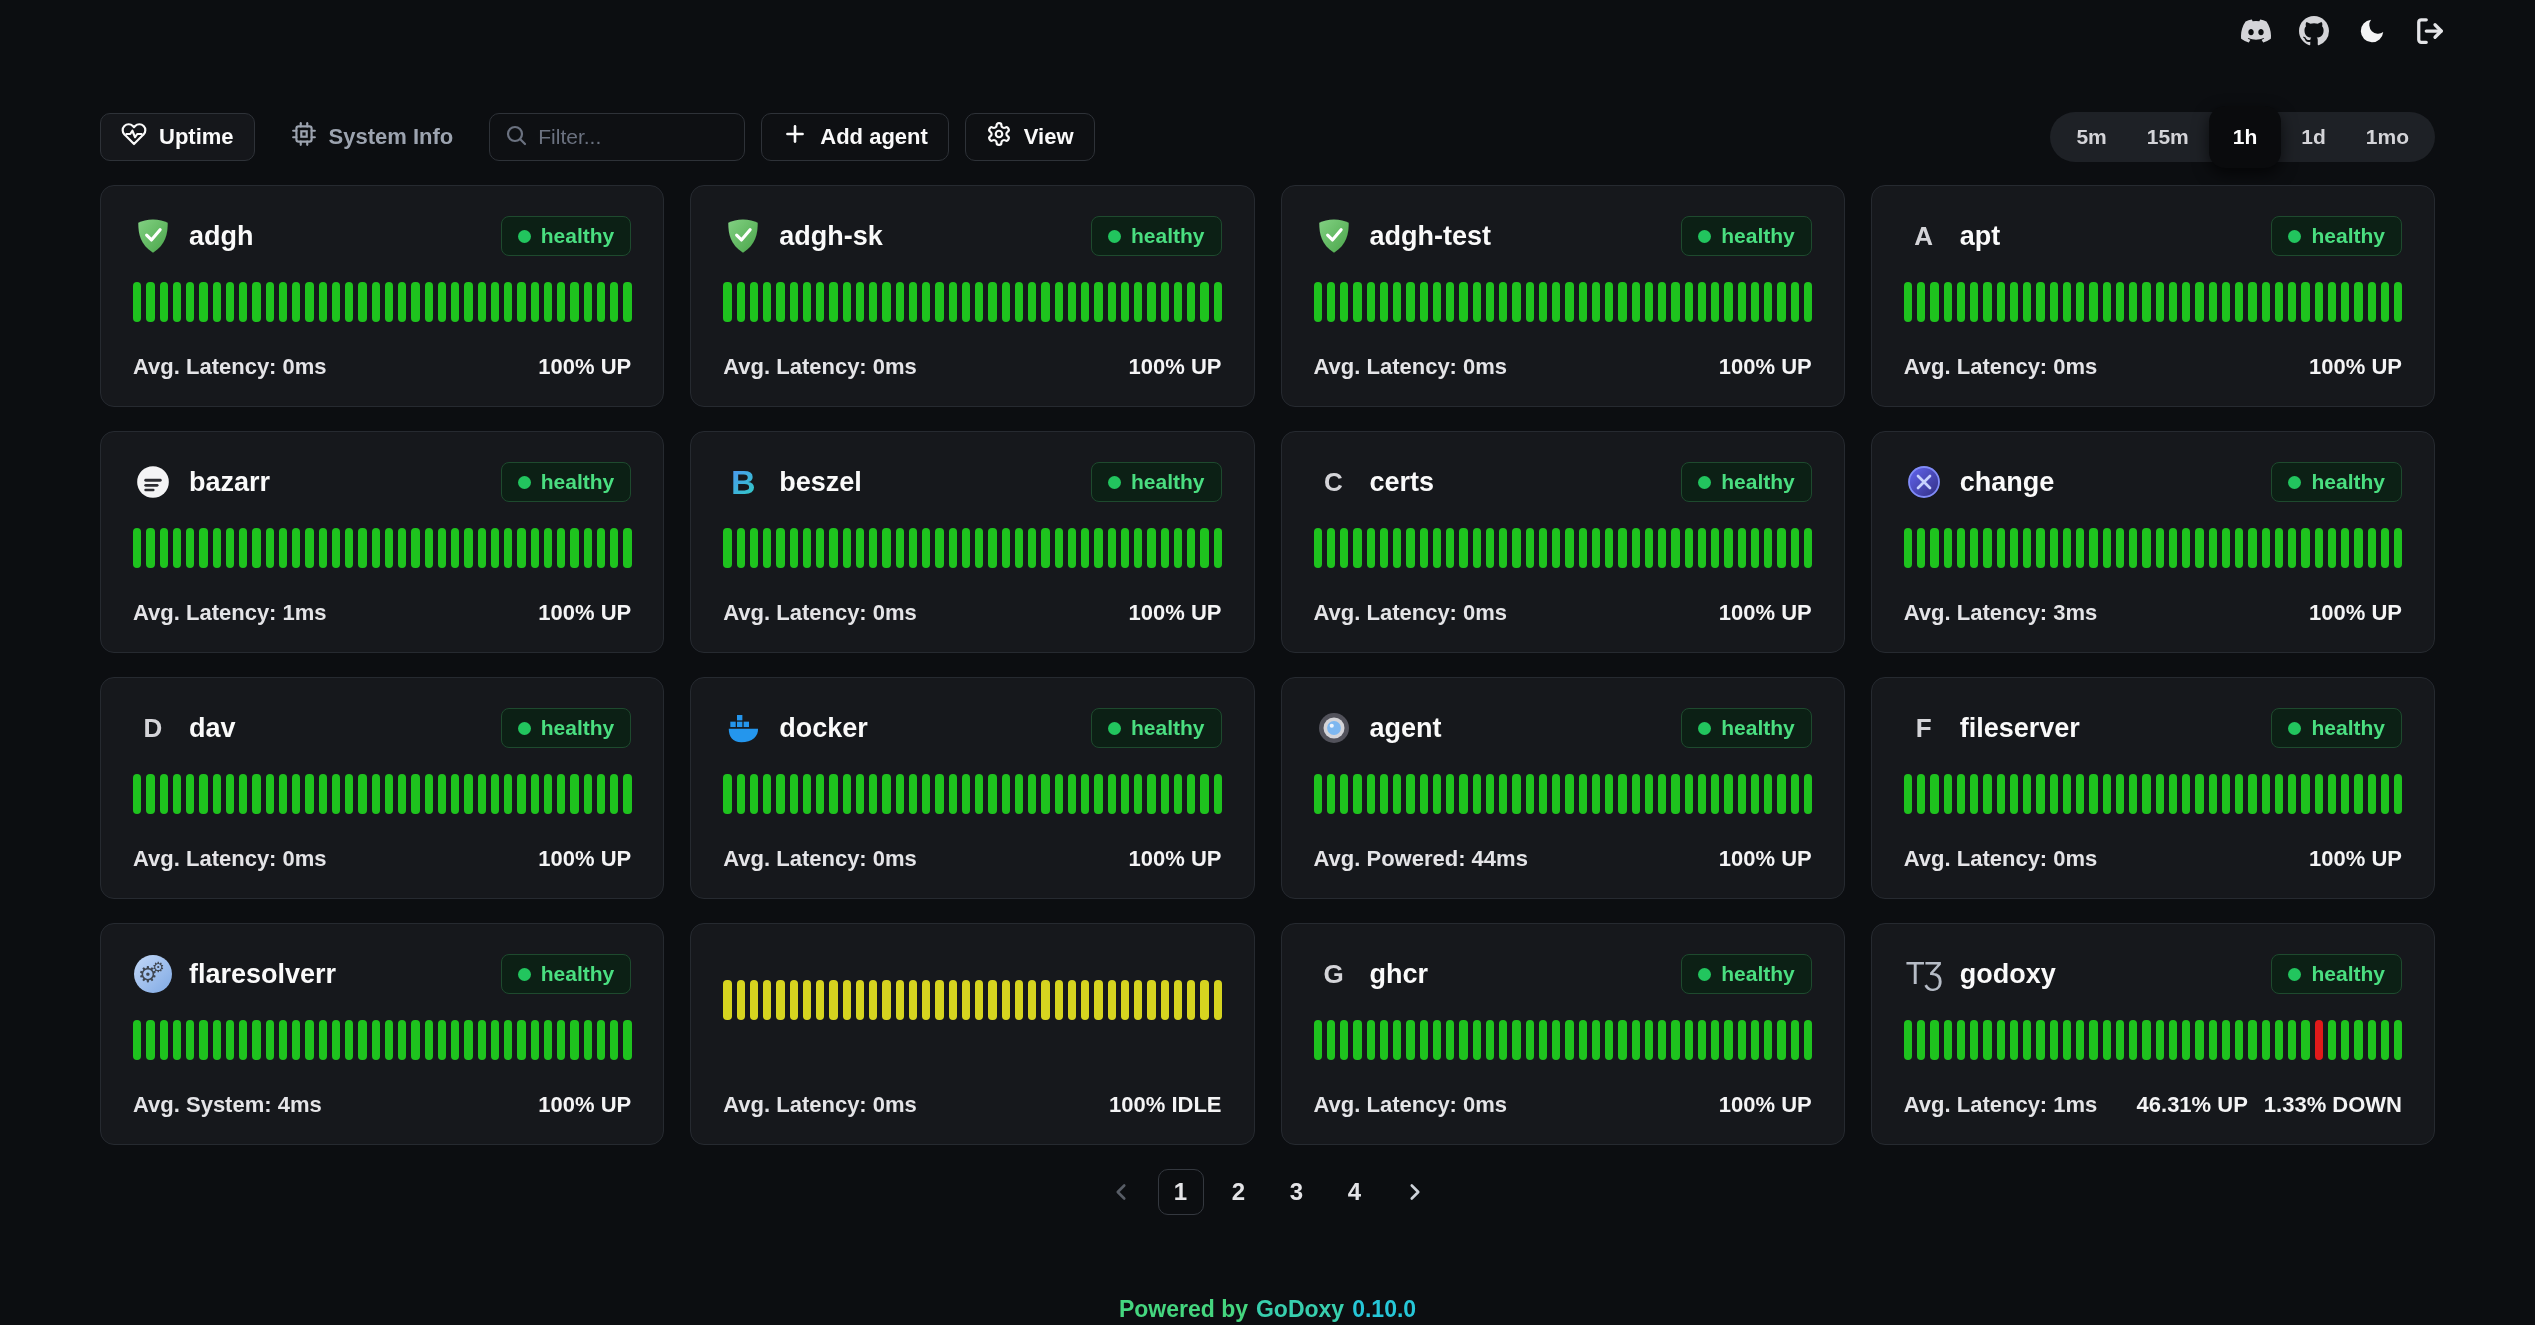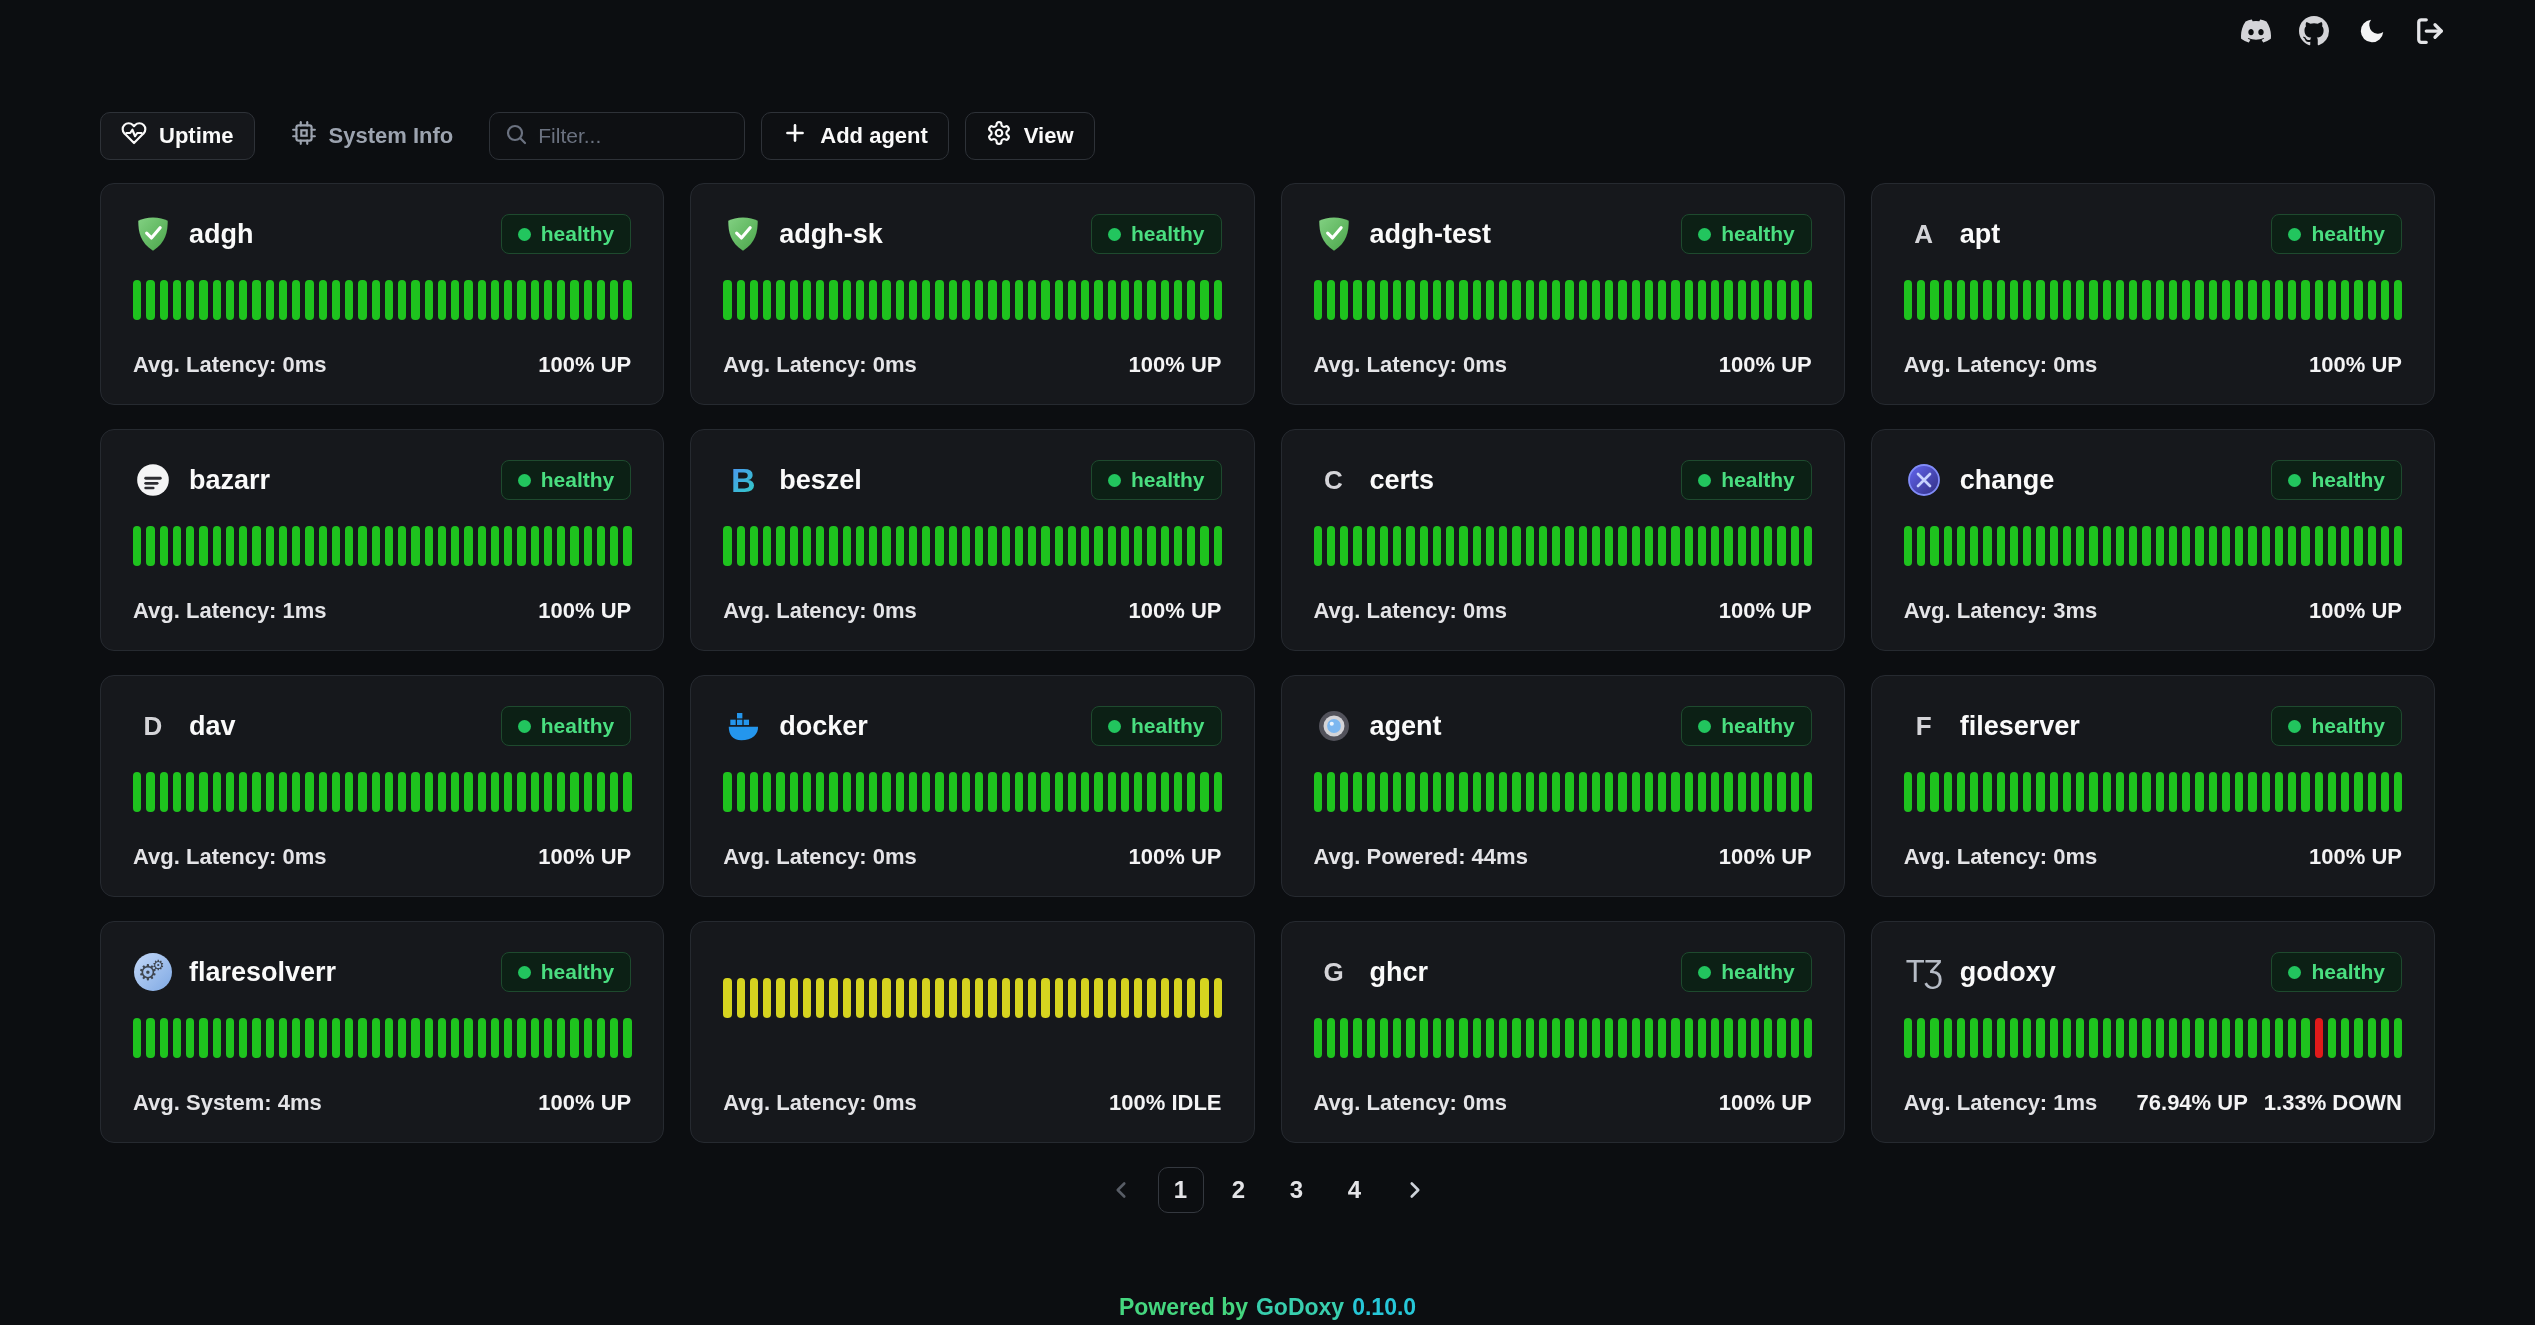--- a/index.html
+++ b/index.html
@@ -160,20 +160,27 @@
     <button class="btn outline">
       <span>
         <svg width="26" height="26" viewBox="0 0 24 24" fill="none" stroke="#fafafa" stroke-width="2" stroke-linecap="round" stroke-linejoin="round">
             <path d="M12.22 2h-.44a2 2 0 0 0-2 2v.18a2 2 0 0 1-1 1.73l-.43.25a2 2 0 0 1-2 0l-.15-.08a2 2 0 0 0-2.73.73l-.22.38a2 2 0 0 0 .73 2.73l.15.1a2 2 0 0 1 1 1.72v.51a2 2 0 0 1-1 1.74l-.15.09a2 2 0 0 0-.73 2.73l.22.38a2 2 0 0 0 2.73.73l.15-.08a2 2 0 0 1 2 0l.43.25a2 2 0 0 1 1 1.73V20a2 2 0 0 0 2 2h.44a2 2 0 0 0 2-2v-.18a2 2 0 0 1 1-1.73l.43-.25a2 2 0 0 1 2 0l.15.08a2 2 0 0 0 2.73-.73l.22-.39a2 2 0 0 0-.73-2.73l-.15-.08a2 2 0 0 1-1-1.74v-.5a2 2 0 0 1 1-1.74l.15-.09a2 2 0 0 0 .73-2.73l-.22-.38a2 2 0 0 0-2.73-.73l-.15.08a2 2 0 0 1-2 0l-.43-.25a2 2 0 0 1-1-1.73V4a2 2 0 0 0-2-2z"></path>
             <circle cx="12" cy="12" r="3"></circle>
           </svg>
       </span>
       <span>View</span>
     </button>
   </div>
+  <div class="time-select" id="time-select">
+      <div class="time-item">5m</div>
+      <div class="time-item">15m</div>
+      <div class="time-item active">1h</div>
+      <div class="time-item">1d</div>
+      <div class="time-item">1mo</div>
+    </div>
 </div>
 
 <main class="grid" id="grid">
   <section class="card">
     <div class="card-head">
       <div class="card-title">
         <span class="svc-icon">
             <svg width="38" height="38" viewBox="0 0 24 24">
               <defs>
                 <linearGradient id="ag1" x1="0" y1="0" x2="1" y2="1">
@@ -1180,21 +1187,21 @@
         <span class="bar" style="background: rgb(30, 195, 30);"></span>
         <span class="bar" style="background: rgb(30, 195, 30);"></span>
         <span class="bar" style="background: rgb(30, 195, 30);"></span>
         <span class="bar" style="background: rgb(30, 195, 30);"></span>
         <span class="bar" style="background: rgb(30, 195, 30);"></span>
         <span class="bar" style="background: rgb(30, 195, 30);"></span>
       </div>
     <div class="card-foot">
       <span class="latency">Avg. Latency: 1ms</span>
       <span class="uptime-group">
-          <span class="uptime">76.94% UP</span>
+          <span class="uptime">46.31% UP</span>
           <span class="downtime">1.33% DOWN</span>
         </span>
     </div>
   </section>
 </main>
 
 <div class="pagination">
   <button class="pg-btn">
     <svg width="26" height="26" viewBox="0 0 24 24" fill="none" stroke="#585d66" stroke-width="2.4" stroke-linecap="round" stroke-linejoin="round">
         <polyline points="15 18 9 12 15 6"></polyline>

